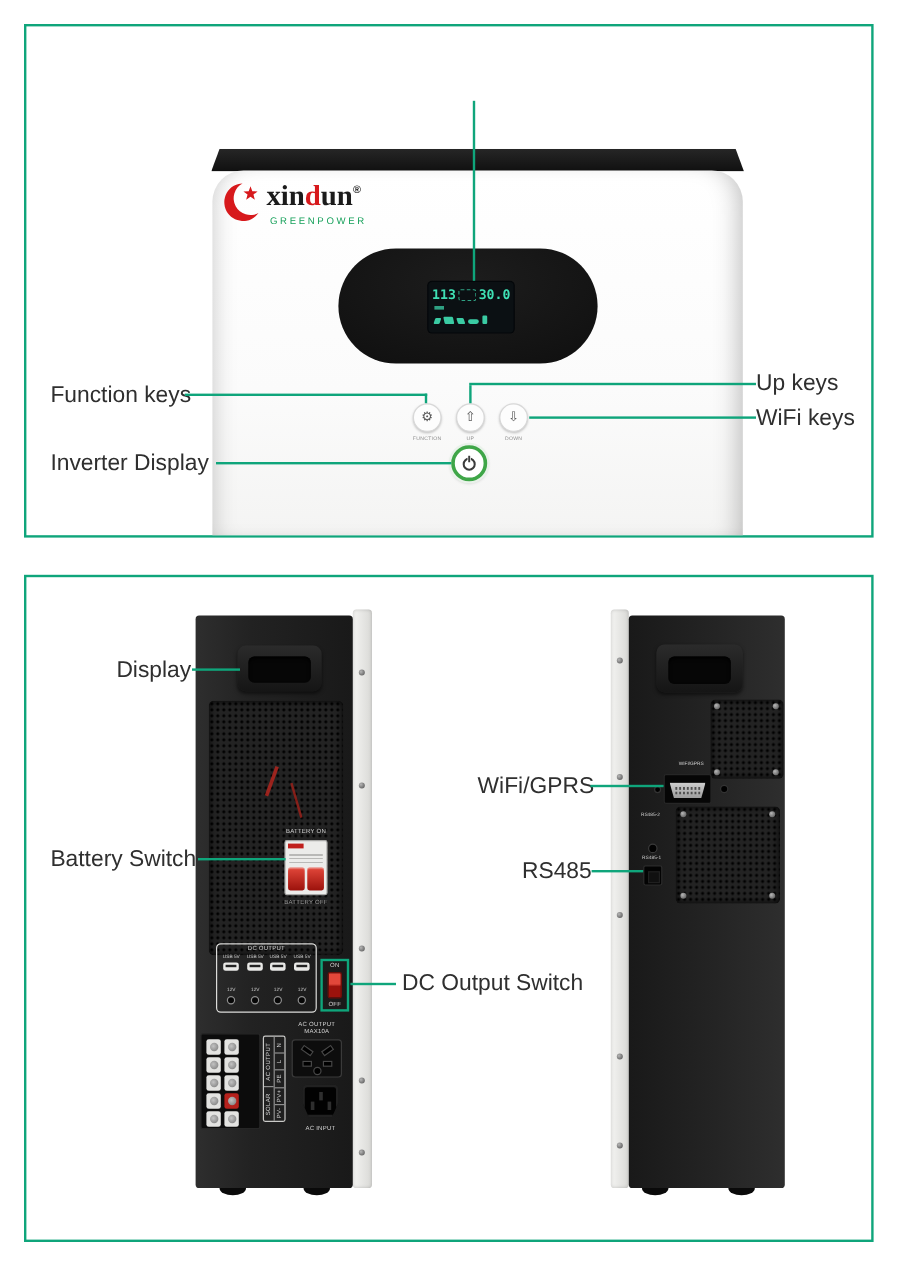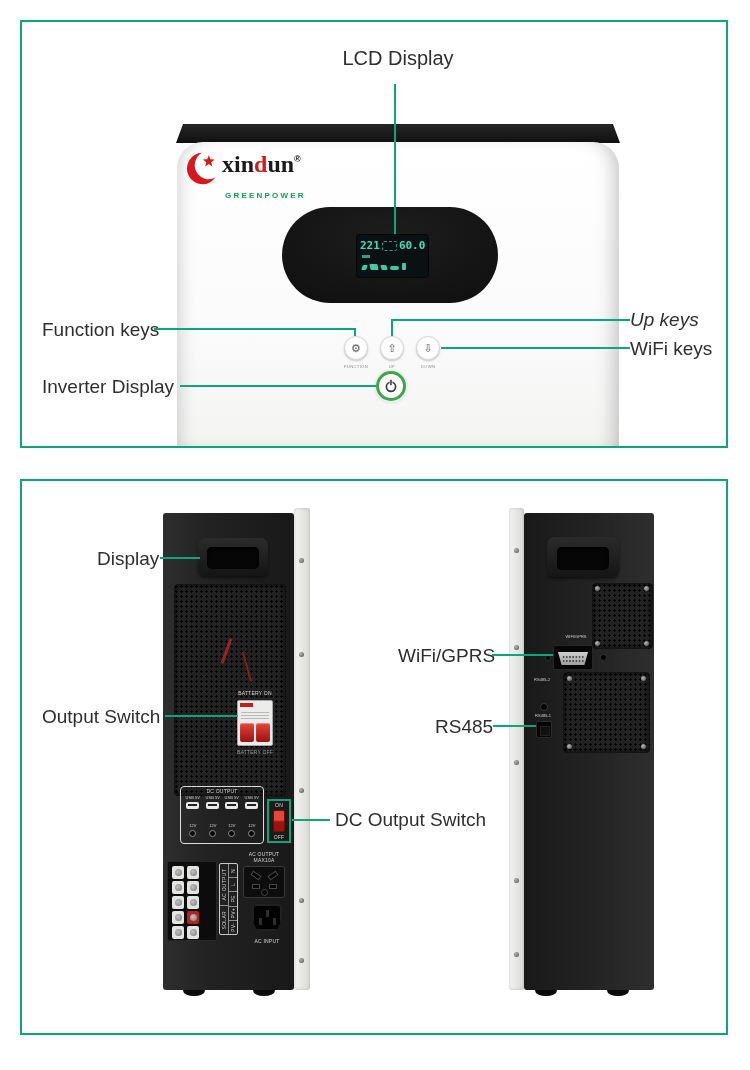--- a/index.html
+++ b/index.html
@@ -58,29 +58,29 @@
     <div class="fbody" style="left:177px;top:142px;width:442px;height:304px;"></div>
 
     <div class="abs" style="left:185px;top:149px;width:130px;height:44px;">
       <svg class="abs" style="left:0;top:0;" width="38" height="40" viewBox="0 0 40 42">
         <path d="M18,4 a16.5,16.5 0 1,0 14,26 a14,14 0 1,1 -14,-26 z" fill="#d7191c"></path>
         <path d="M25,6.5 L23.4,10.8 L18.8,11.0 L22.4,13.8 L21.2,18.3 L25,15.7 L28.8,18.3 L27.6,13.8 L31.2,11.0 L26.6,10.8 Z" fill="#d7191c"></path>
       </svg>
       <div class="abs" style="left:37px;top:2px;font-family:'Liberation Serif',serif;font-weight:bold;font-size:24px;color:#1b1b1b;">
         <span>xin</span><span style="color:var(--logo_red);">d</span><span>un</span><span style="font-size:9px;vertical-align:10px;font-family:'Liberation Sans',sans-serif;">®</span>
       </div>
-      <div class="abs" style="left:40px;top:42px;font-size:8px;font-weight:bold;letter-spacing:2.2px;color:var(--logo_green);">GREENPOWER</div>
+      <div class="abs" style="left:40px;top:31px;font-size:8px;font-weight:normal;letter-spacing:2.2px;color:var(--logo_green);">GREENPOWER</div>
     </div>
 
     <div class="oval" style="left:282px;top:207px;width:216px;height:96px;"></div>
     <div class="lcd" style="left:357px;top:235px;width:71px;height:42px;">
       <div class="abs" style="left:3px;top:4px;display:flex;">
-        <span class="lcdnum">221</span>
+        <span class="lcdnum">113</span>
         <span class="lcddash"></span>
-        <span class="lcdnum">60.0</span>
+        <span class="lcdnum">30.0</span>
       </div>
       <div class="abs" style="left:5px;top:20px;width:8px;height:3px;background:var(--lcd);opacity:.7;"></div>
       <div class="abs" style="left:5px;top:28px;display:flex;gap:3px;align-items:flex-end;">
         <div class="lic" style="width:5px;transform:skewX(-18deg);"></div>
         <div class="lic" style="width:8px;height:6px;transform:skewX(12deg);"></div>
         <div class="lic" style="width:6px;transform:skewX(18deg);"></div>
         <div class="lic" style="width:9px;height:4px;border-radius:2px;"></div>
         <div class="lic" style="width:4px;height:7px;"></div>
       </div>
     </div>
@@ -99,28 +99,27 @@
     <div class="keylbl" style="left:406px;top:363px;">DOWN</div>
 
     <div class="power" style="left:376px;top:371px;">
       <svg width="14" height="14" viewBox="0 0 14 14">
         <circle cx="7" cy="7.8" r="4.6" fill="none" stroke="#3c3c3c" stroke-width="1.7"></circle>
         <rect x="5.6" y="0.2" width="2.8" height="6.2" fill="#fff"></rect>
         <rect x="6.2" y="0.8" width="1.6" height="5.4" fill="#3c3c3c"></rect>
       </svg>
     </div>
 
-    <div class="lbl" style="left:298px;top:48px;width:200px;text-align:center;font-size:20px;">LCD Display</div>
     <div class="vline" style="left:394px;top:84px;height:150px;"></div>
 
     <div class="lbl" style="left:42px;top:319px;">Function keys</div>
     <div class="hline" style="left:154px;top:328px;width:202px;"></div>
     <div class="vline" style="left:354px;top:328px;height:8px;"></div>
 
-    <div class="lbl" style="left:630px;top:309px;font-style:italic;">Up keys</div>
+    <div class="lbl" style="left:630px;top:309px;">Up keys</div>
     <div class="hline" style="left:391px;top:319px;width:239px;"></div>
     <div class="vline" style="left:391px;top:321px;height:15px;"></div>
 
     <div class="lbl" style="left:630px;top:338px;">WiFi keys</div>
     <div class="hline" style="left:441px;top:347px;width:189px;"></div>
 
     <div class="lbl" style="left:42px;top:376px;">Inverter Display</div>
     <div class="hline" style="left:180px;top:385px;width:196px;"></div>
   </div>
 
@@ -297,21 +296,21 @@
     <div class="vent" style="left:563px;top:672px;width:87px;height:81px;"></div>
     <div class="screw" style="left:567px;top:676px;"></div>
     <div class="screw" style="left:641px;top:676px;"></div>
     <div class="screw" style="left:567px;top:744px;"></div>
     <div class="screw" style="left:641px;top:744px;"></div>
   </div>
 
   <div class="lbl" style="left:97px;top:548px;">Display</div>
   <div class="hline" style="left:160px;top:557px;width:40px;"></div>
 
-  <div class="lbl" style="left:42px;top:706px;">Output Switch</div>
+  <div class="lbl" style="left:42px;top:706px;">Battery Switch</div>
   <div class="hline" style="left:165px;top:715px;width:73px;"></div>
 
   <div class="hline" style="left:292px;top:819px;width:38px;"></div>
   <div class="lbl" style="left:335px;top:809px;text-align:center;">DC Output Switch</div>
 
   <div class="lbl" style="left:398px;top:645px;">WiFi/GPRS</div>
   <div class="hline" style="left:492px;top:654px;width:61px;"></div>
 
   <div class="lbl" style="left:435px;top:716px;">RS485</div>
   <div class="hline" style="left:493px;top:725px;width:43px;"></div>

